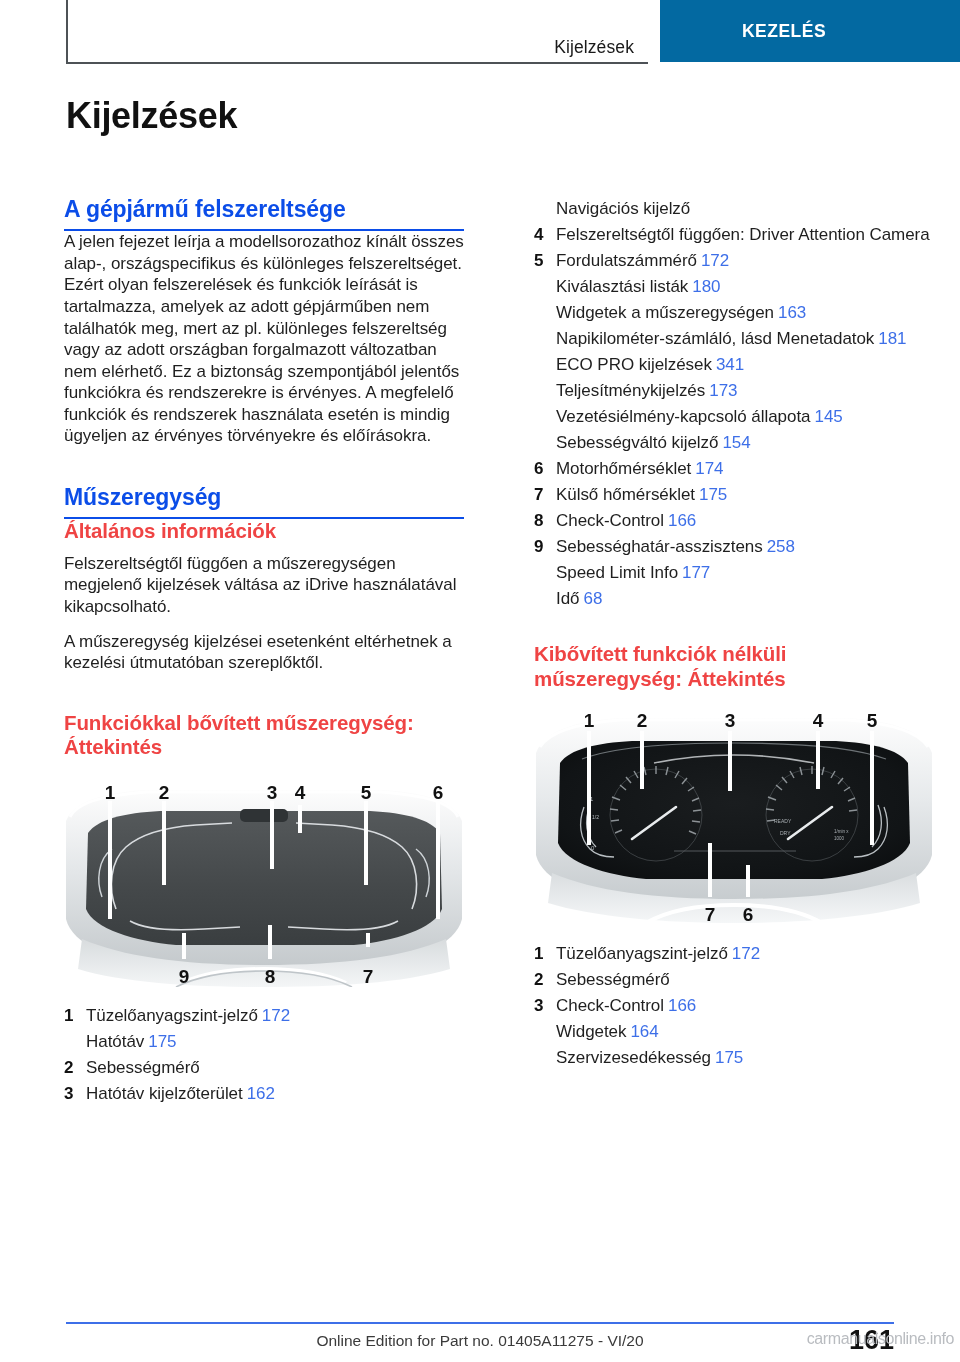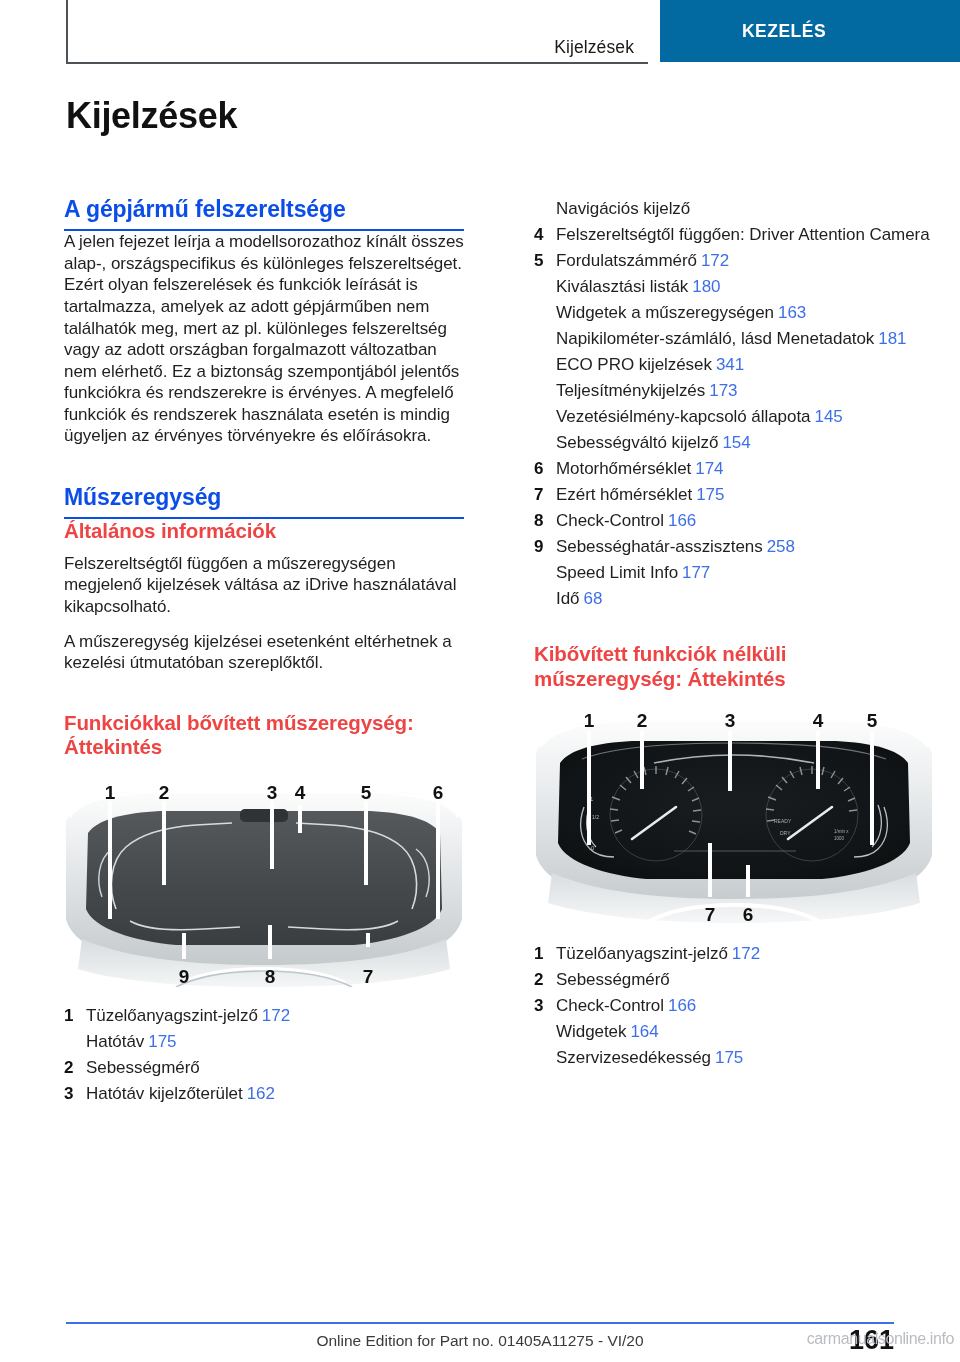--- a/index.html
+++ b/index.html
@@ -275,21 +275,21 @@
       <div class="clitem">
         <span class="clnum blank"></span>
         <span class="cltext"><span>Sebességváltó kijelző</span><span class="pgref">154</span></span>
       </div>
       <div class="clitem">
         <span class="clnum">6</span>
         <span class="cltext"><span>Motorhőmérséklet</span><span class="pgref">174</span></span>
       </div>
       <div class="clitem">
         <span class="clnum">7</span>
-        <span class="cltext"><span>Ezért hőmérséklet</span><span class="pgref">175</span></span>
+        <span class="cltext"><span>Külső hőmérséklet</span><span class="pgref">175</span></span>
       </div>
       <div class="clitem">
         <span class="clnum">8</span>
         <span class="cltext"><span>Check-Control</span><span class="pgref">166</span></span>
       </div>
       <div class="clitem">
         <span class="clnum">9</span>
         <span class="cltext"><span>Sebességhatár-asszisztens</span><span class="pgref">258</span></span>
       </div>
       <div class="clitem">

